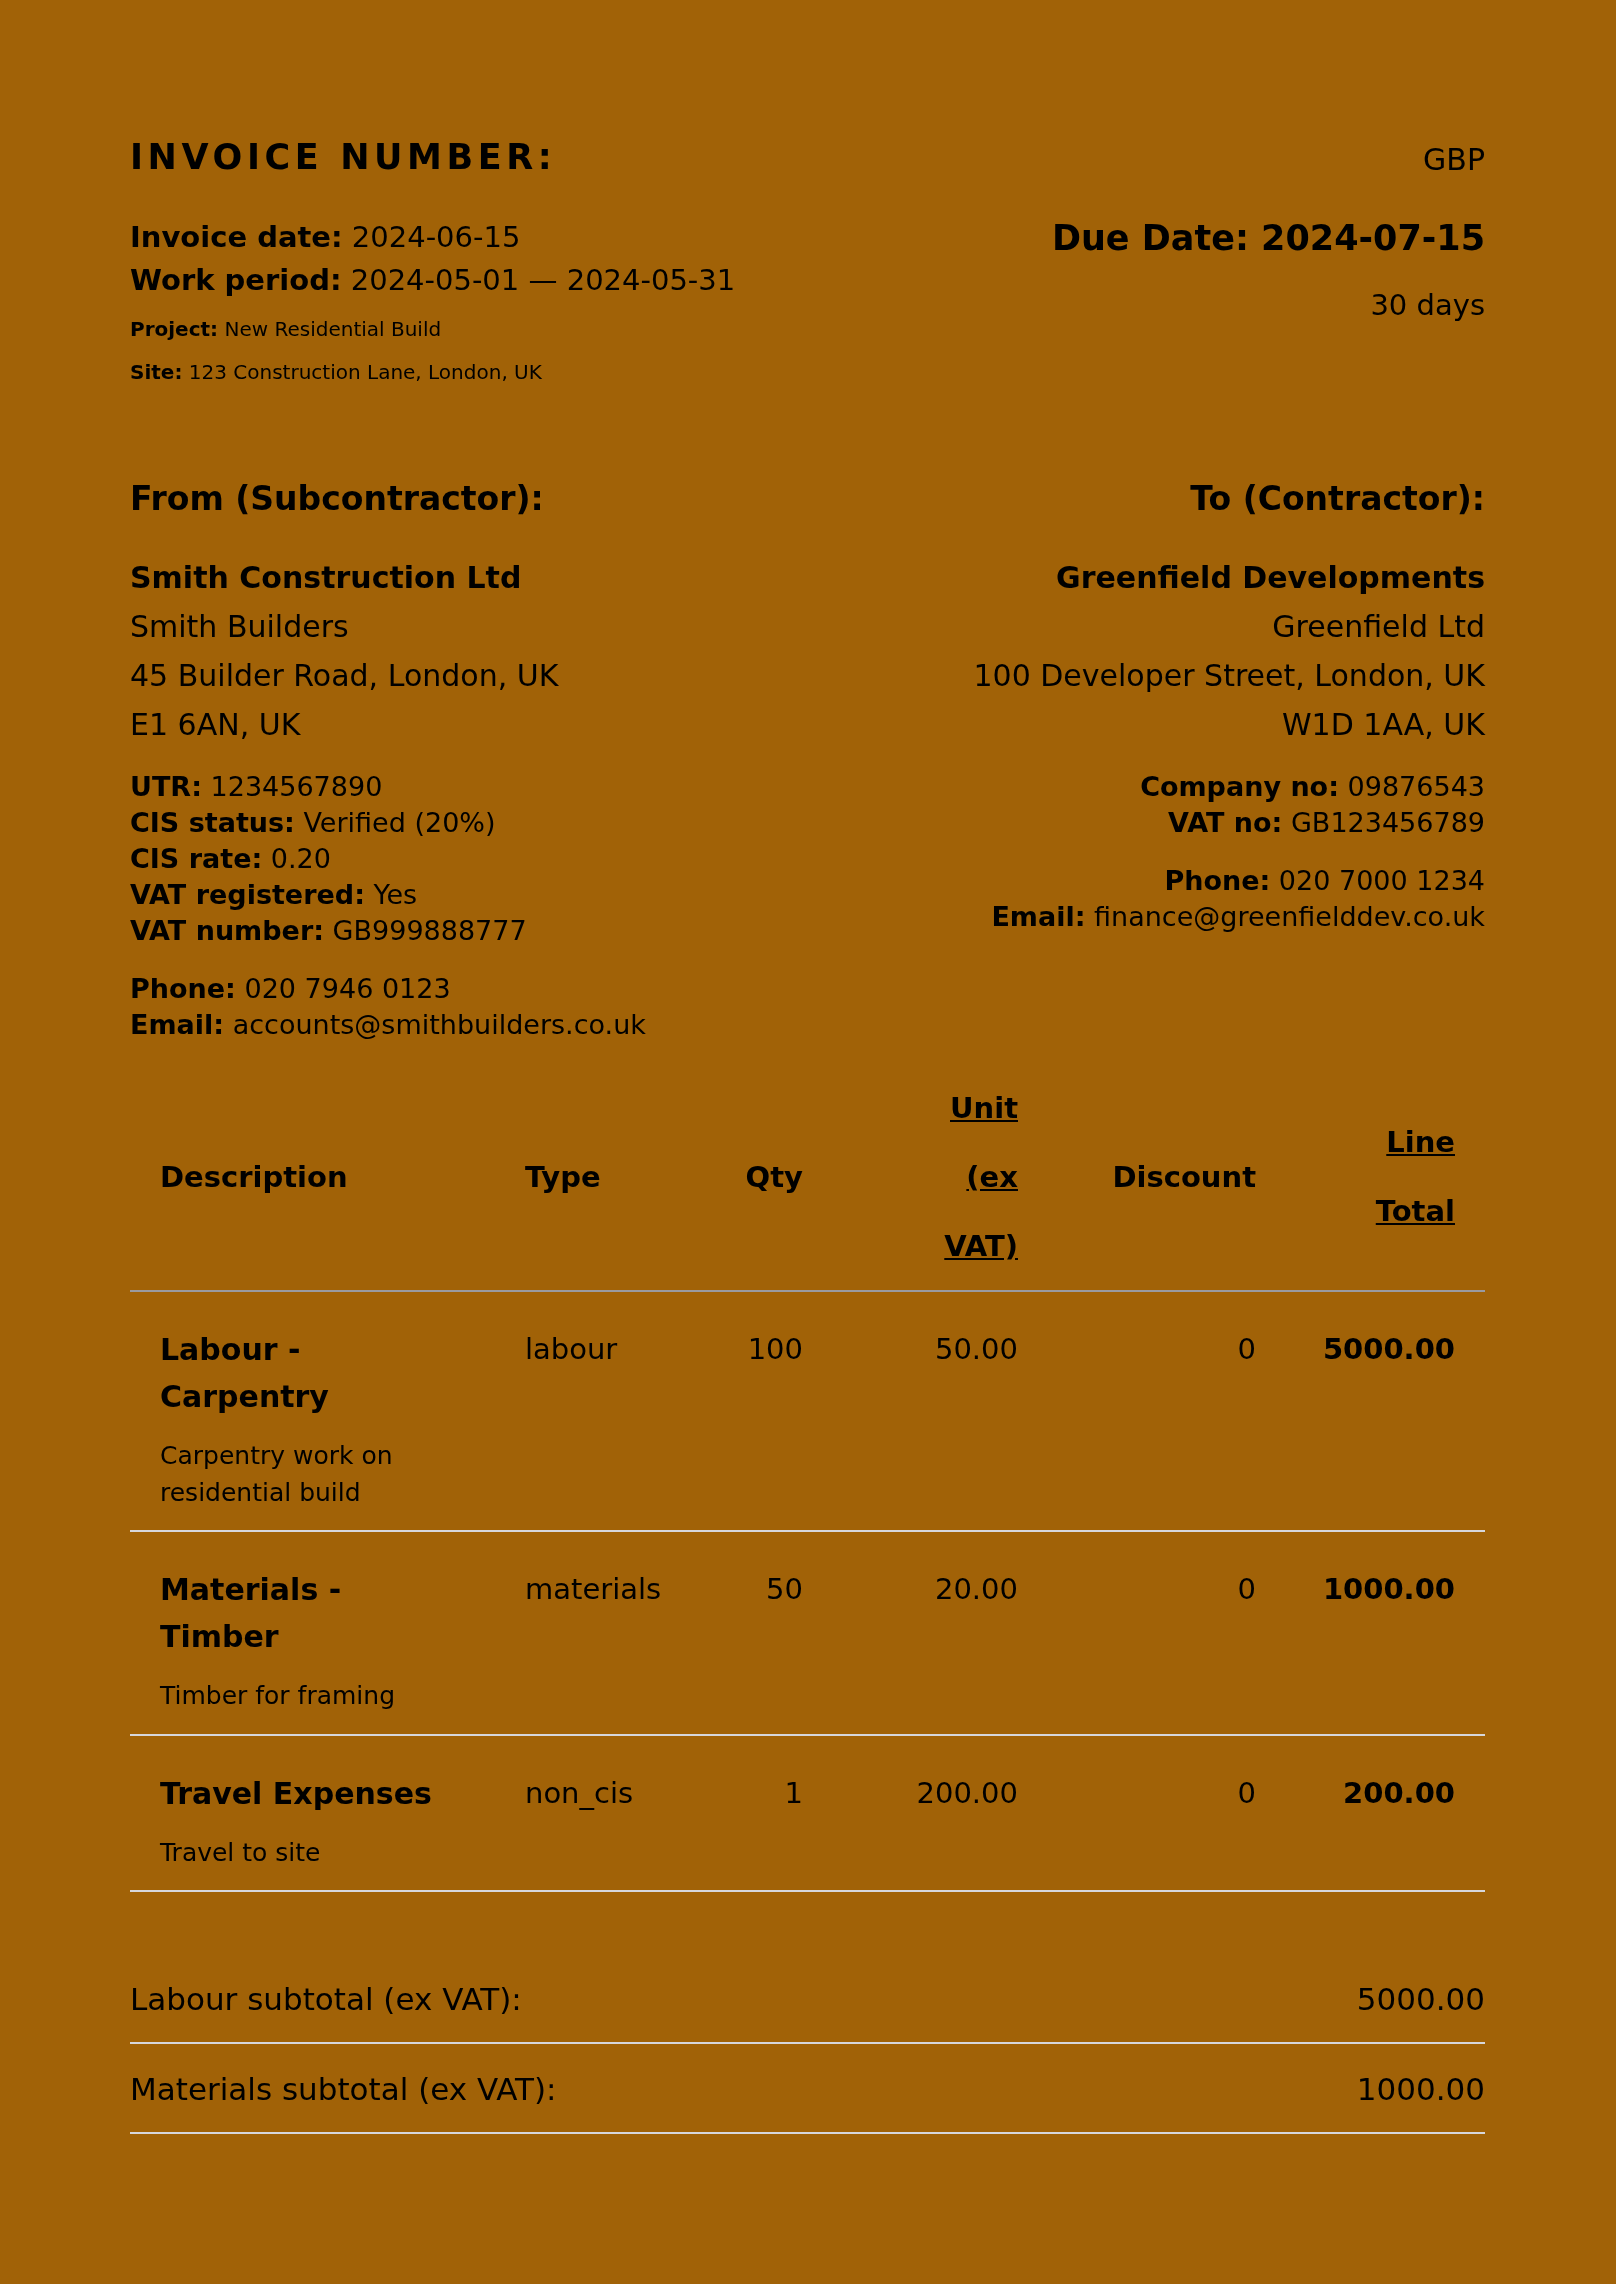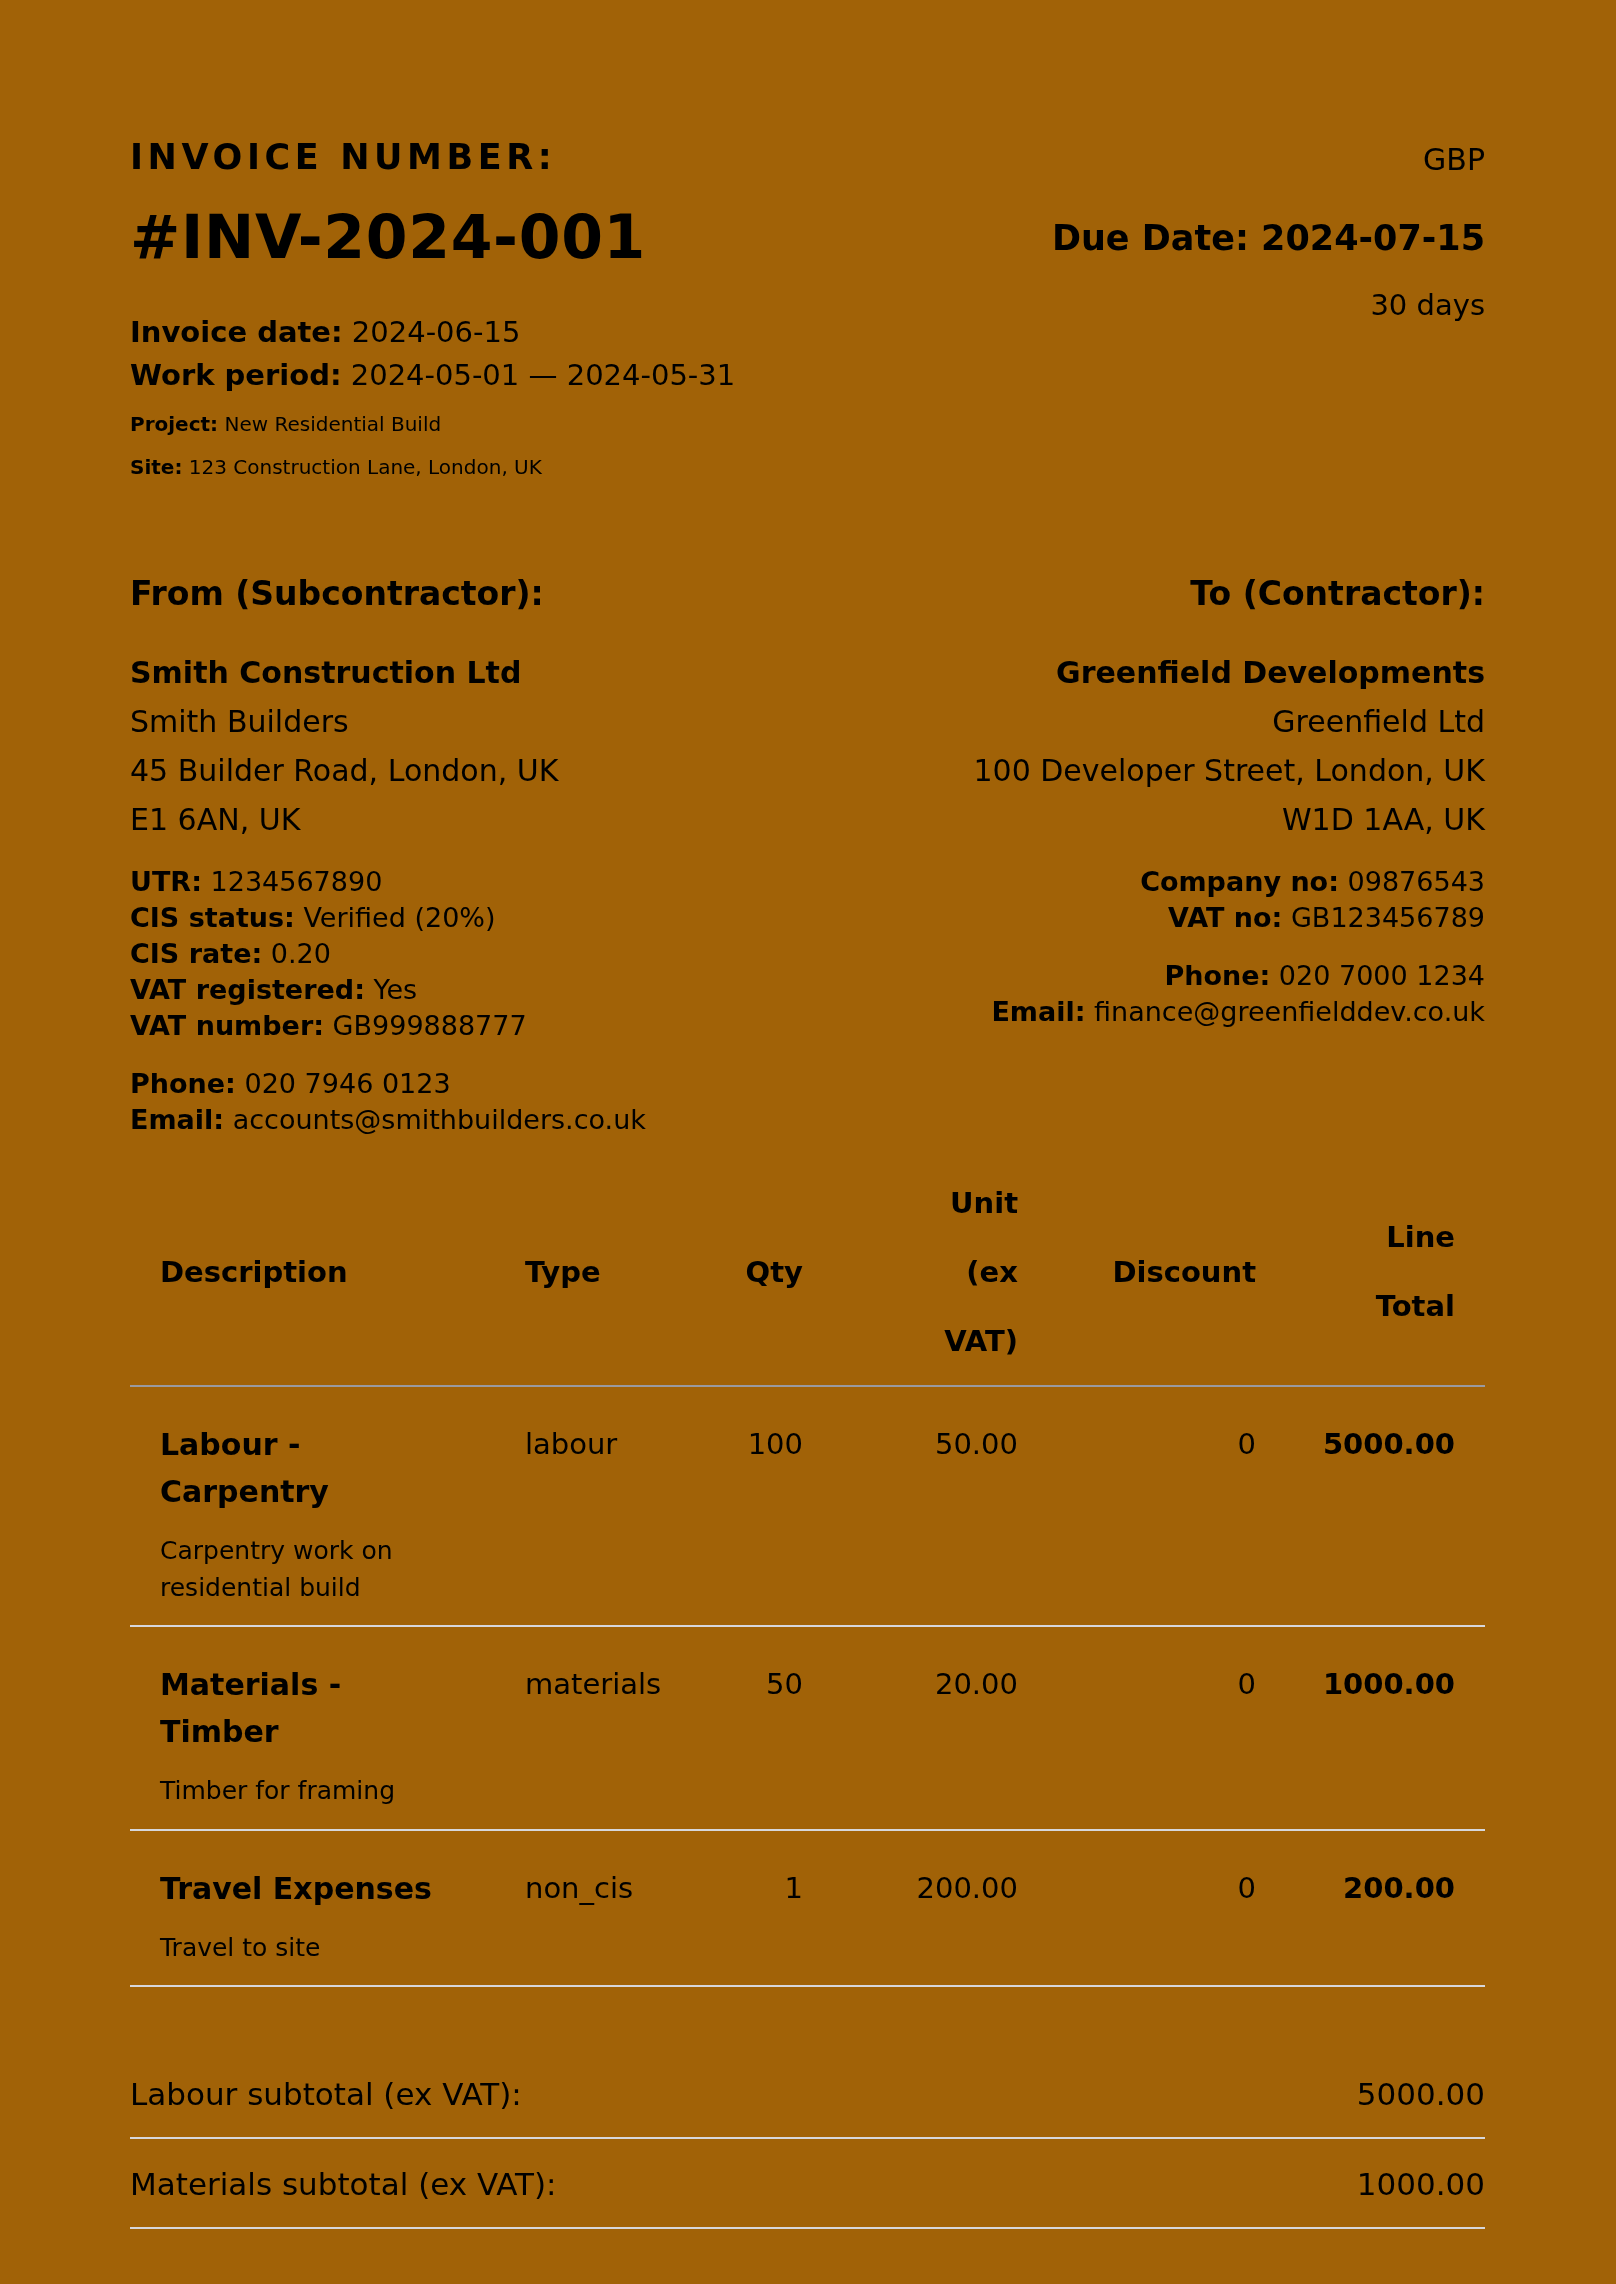--- a/index.html
+++ b/index.html
@@ -51,41 +51,40 @@
   td{
     padding:34px 30px 19.5px;vertical-align:top;
     border-bottom:2.6px solid #d7d7db;
     font-size:29px;line-height:47px;
   }
   .al{text-align:left;}
   .ar{text-align:right;}
   .item-title{font-size:30px;font-weight:bold;line-height:47px;}
   .item-desc{font-size:25px;line-height:37px;margin-top:17px;font-weight:normal;}
   .cell-total{font-weight:bold;}
-  .hline{display:block;}
+  .hline{display:block;text-decoration:underline;}
 
   
   .totals{margin-top:62px;}
   .total-row{
     display:flex;justify-content:space-between;align-items:baseline;
     padding:27px 0 25px;
     border-bottom:2.6px solid #d7d7db;
   }
   .total-label{font-size:31px;font-weight:normal;}
   .total-value{font-size:31px;}
 </style>
 </head>
 <body>
 
 <div class="page">
 
   <div class="top">
     <div>
       <div class="inv-label">INVOICE NUMBER:</div>
-      <div class="inv-number">#INV-2024-001</div>
       <div class="meta">
         <div><span class="b">Invoice date:</span> <span>2024-06-15</span></div>
         <div><span class="b">Work period:</span> <span>2024-05-01 — 2024-05-31</span></div>
       </div>
       <div class="meta-2">
         <div><span class="b">Project:</span> <span>New Residential Build</span></div>
         <div><span class="b">Site:</span> <span>123 Construction Lane, London, UK</span></div>
       </div>
     </div>
     <div class="top-right">

